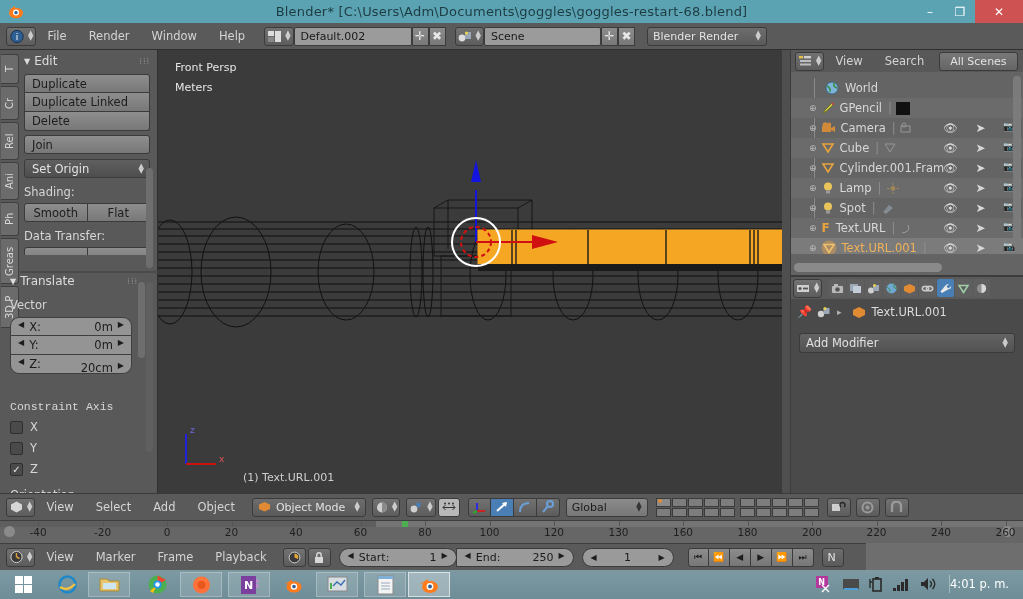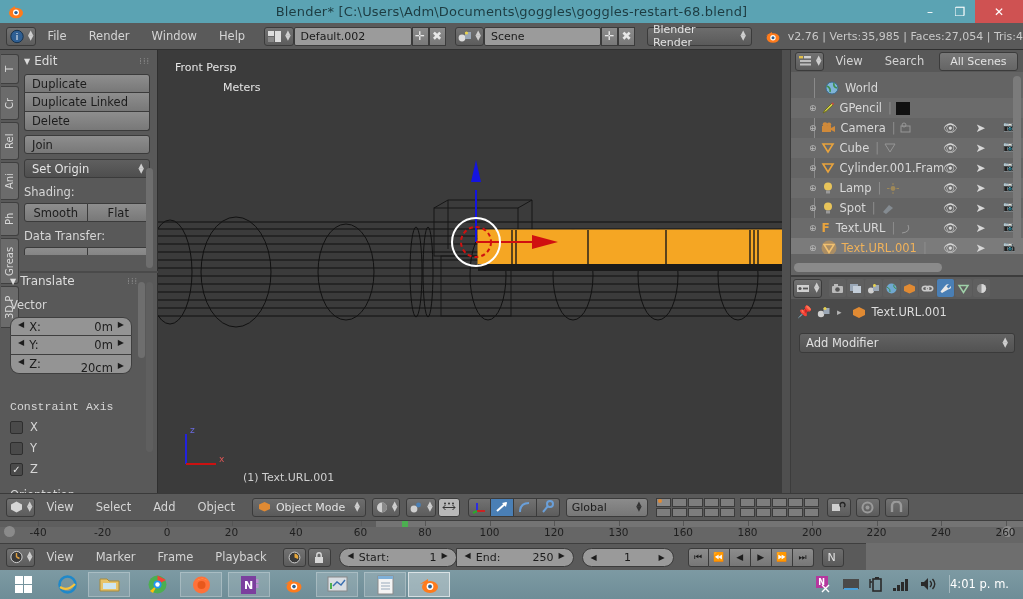--- a/index.html
+++ b/index.html
@@ -236,29 +236,20 @@
     </div>
 
     <div class="btn3d" style="width:120px;margin-left:12px;justify-content:space-between;">
       <span>Blender Render</span>
       <span class="spin">
           <span>▲</span>
           <span>▼</span>
         </span>
     </div>
 
-    <div style="margin-left:12px;display:flex;align-items:center;gap:7px;">
-      <svg width="17" height="15" viewBox="0 0 17 15">
-        <ellipse cx="9" cy="9" rx="6.4" ry="4.8" fill="#ff7b1c"></ellipse>
-        <path d="M2 6.5 L8 3 L8 6 Z" fill="#ff7b1c"></path>
-        <circle cx="9" cy="8.7" r="2.7" fill="#ffffff"></circle>
-        <circle cx="9" cy="8.7" r="1.5" fill="#2b5f8f"></circle>
-      </svg>
-      <span class="stats">v2.76 | Verts:35,985 | Faces:27,054 | Tris:4</span>
-    </div>
   </div>
 
   <div class="toolshelf">
 
     <div class="tabstrip" style="left:1px;top:4px;">
       <div class="vtab" style="height:30px;">T</div>
       <div class="vtab" style="height:34px;">Cr</div>
       <div class="vtab" style="height:38px;">Rel</div>
       <div class="vtab" style="height:38px;">Ani</div>
       <div class="vtab" style="height:34px;">Ph</div>
@@ -358,21 +349,21 @@
       </div>
       <div class="plabel" style="margin-top:12px;">Orientation</div>
       <div class="pbtn" style="border-radius:3px;margin-top:4px;width:122px;height:8px;overflow:hidden;"></div>
     </div>
     <div class="scroll-v" style="left:138px;top:232px;height:76px;"></div>
     <div class="scroll-v" style="left:146px;top:232px;height:170px;background:#5f5f5f;"></div>
   </div>
 
   <div class="viewport">
     <div class="vp-text" style="left:17px;top:11px;">Front Persp</div>
-    <div class="vp-text" style="left:17px;top:31px;margin-left:48px;">Meters</div>
+    <div class="vp-text" style="left:17px;top:31px;">Meters</div>
 
     <svg style="position:absolute;left:0;top:0;" width="630" height="443">
       <g stroke="#111111" stroke-width="1" fill="none">
         <line x1="0" y1="172" x2="630" y2="172"></line>
         <line x1="0" y1="179" x2="630" y2="179"></line>
         <line x1="0" y1="186" x2="630" y2="186"></line>
         <line x1="0" y1="194" x2="630" y2="194"></line>
         <line x1="0" y1="202" x2="630" y2="202"></line>
         <line x1="0" y1="210" x2="630" y2="210"></line>
         <line x1="0" y1="218" x2="630" y2="218"></line>

